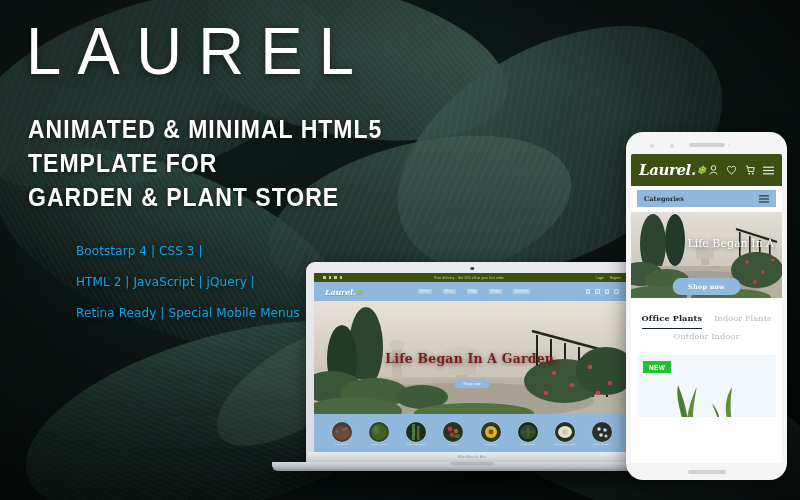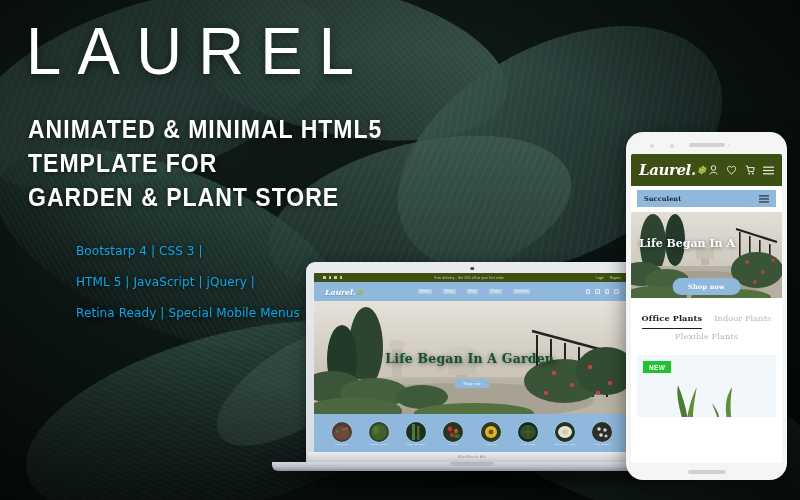--- a/index.html
+++ b/index.html
@@ -132,21 +132,21 @@
     width:4.5px; height:4.5px; border:.5px solid rgba(255,255,255,.6);
     border-radius:1px; display:block; background:rgba(255,255,255,.18);
   }
 
   .ls-hero { position:relative; height:113px; overflow:hidden; }
   .ls-hero .photo { position:absolute; inset:0; }
   .ls-hero .photo svg { width:100%; height:100%; display:block; }
   .ls-hero-title {
     position:absolute; left:0; right:0; top:50px; text-align:center;
     font-family:"DejaVu Serif", serif; font-weight:700;
-    font-size:12.5px; color:#14532d; letter-spacing:.2px;
+    font-size:12.5px; color:#7f1d1d; letter-spacing:.2px;
     text-shadow:0 1px 5px rgba(0,0,0,.5);
   }
   .ls-hero-btn {
     position:absolute; left:50%; top:78px; transform:translateX(-50%);
     background:#8fb8dc; color:#fff; font-size:3.6px;
     padding:2.5px 9px; border-radius:8px; letter-spacing:.2px;
   }
 
   .ls-cats {
     height:40px; background:#8fb8dc; display:flex; align-items:center;
@@ -212,22 +212,22 @@
   }
   .ph-catbar .ctext {
     font-family:"DejaVu Serif", serif; font-weight:700;
     font-size:6.5px; color:#16222c; letter-spacing:.1px;
   }
 
   .ph-hero { position:relative; height:86px; overflow:hidden; }
   .ph-hero .photo { position:absolute; inset:0; }
   .ph-hero .photo svg { width:100%; height:100%; display:block; }
   .ph-hero-title {
-    position:absolute; left:8px; right:8px; top:26px; text-align:left;
-    font-family:"DejaVu Serif", serif; font-weight:700;
+    position:absolute; left:8px; right:8px; top:26px; text-align:right;
+    font-family:"DejaVu Serif", serif; font-weight:400;
     font-size:11px; line-height:1.12; color:#ffffff;
     text-shadow:0 1px 4px rgba(0,0,0,.55);
   }
   .ph-hero-btn {
     position:absolute; left:50%; top:66px; transform:translateX(-50%);
     background:#8fb8dc; color:#ffffff; font-size:6.5px;
     padding:4.5px 16px; border-radius:11px; letter-spacing:.2px;
     font-family:"DejaVu Serif", serif; font-weight:700;
   }
 
@@ -327,21 +327,21 @@
 
 <div class="brand-title">LAUREL</div>
 
 <div class="tagline">
   <span>Animated &amp; Minimal HTML5 Template For</span>
   <span>Garden &amp; Plant Store</span>
 </div>
 
 <ul class="features">
   <li>Bootstarp 4 | CSS 3 |</li>
-  <li>HTML 5 | JavaScript | jQuery |</li>
+  <li>HTML 2 | JavaScript | jQuery |</li>
   <li>Retina Ready | Special Mobile Menus</li>
 </ul>
 
 <div class="floor-shadow"></div>
 
 <div id="laptop">
   <div class="lap-lid">
     <div class="lap-cam"></div>
     <div class="lap-screen">
 
@@ -562,21 +562,21 @@
         </svg>
         <svg width="11" height="9" viewBox="0 0 11 9">
           <rect y="0.6" width="11" height="1.2" fill="#e8eede"></rect>
           <rect y="3.9" width="11" height="1.2" fill="#e8eede"></rect>
           <rect y="7.2" width="11" height="1.2" fill="#e8eede"></rect>
         </svg>
       </div>
     </div>
 
     <div class="ph-catbar">
-      <span class="ctext">Succulent</span>
+      <span class="ctext">Categories</span>
       <svg width="10" height="8" viewBox="0 0 10 8">
         <rect y="0.4" width="10" height="1.1" fill="#16222c"></rect>
         <rect y="3.4" width="10" height="1.1" fill="#16222c"></rect>
         <rect y="6.4" width="10" height="1.1" fill="#16222c"></rect>
       </svg>
     </div>
 
     <div class="ph-hero">
       <div class="photo">
         <svg viewBox="0 0 151 86" preserveAspectRatio="none">
@@ -619,21 +619,21 @@
       </div>
       <div class="ph-hero-btn">Shop now</div>
     </div>
 
     <div class="ph-tabs">
       <div class="ph-tabrow">
         <span class="ph-tab active">Office Plants</span>
         <span class="ph-tab">Indoor Plants</span>
       </div>
       <div class="ph-tabrow">
-        <span class="ph-tab">Flexible Plants</span>
+        <span class="ph-tab">Outdoor Indoor</span>
       </div>
     </div>
 
     <div class="ph-prod">
       <span class="ph-badge">NEW</span>
       <svg viewBox="0 0 149 62" preserveAspectRatio="none">
         <rect width="149" height="62" fill="#f2f7fb"></rect>
         <path d="M48 62 C44 48 42 38 44 30 C48 40 52 50 54 62 Z" fill="#4d7c2e"></path>
         <path d="M54 62 C56 50 60 40 64 32 C62 44 60 54 60 62 Z" fill="#5f8f36"></path>
         <path d="M86 62 C84 56 82 52 80 48 C84 52 87 57 88 62 Z" fill="#4d7c2e"></path>

